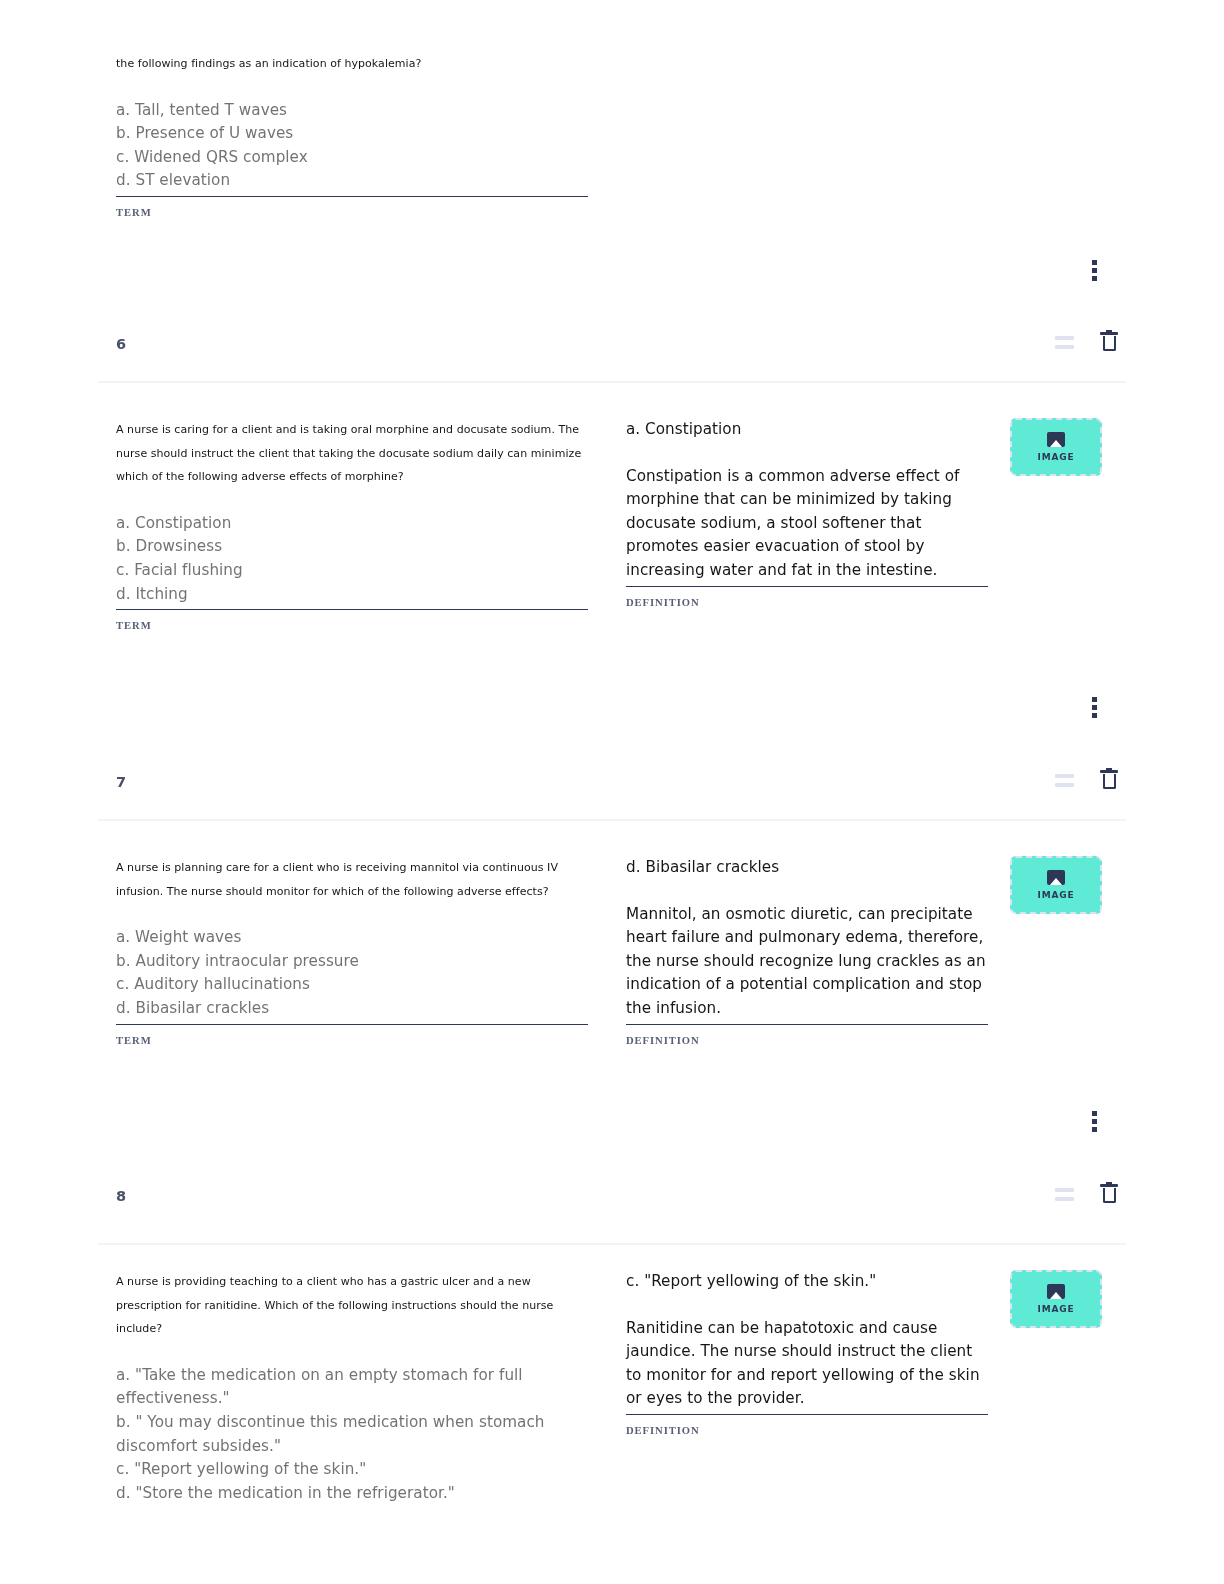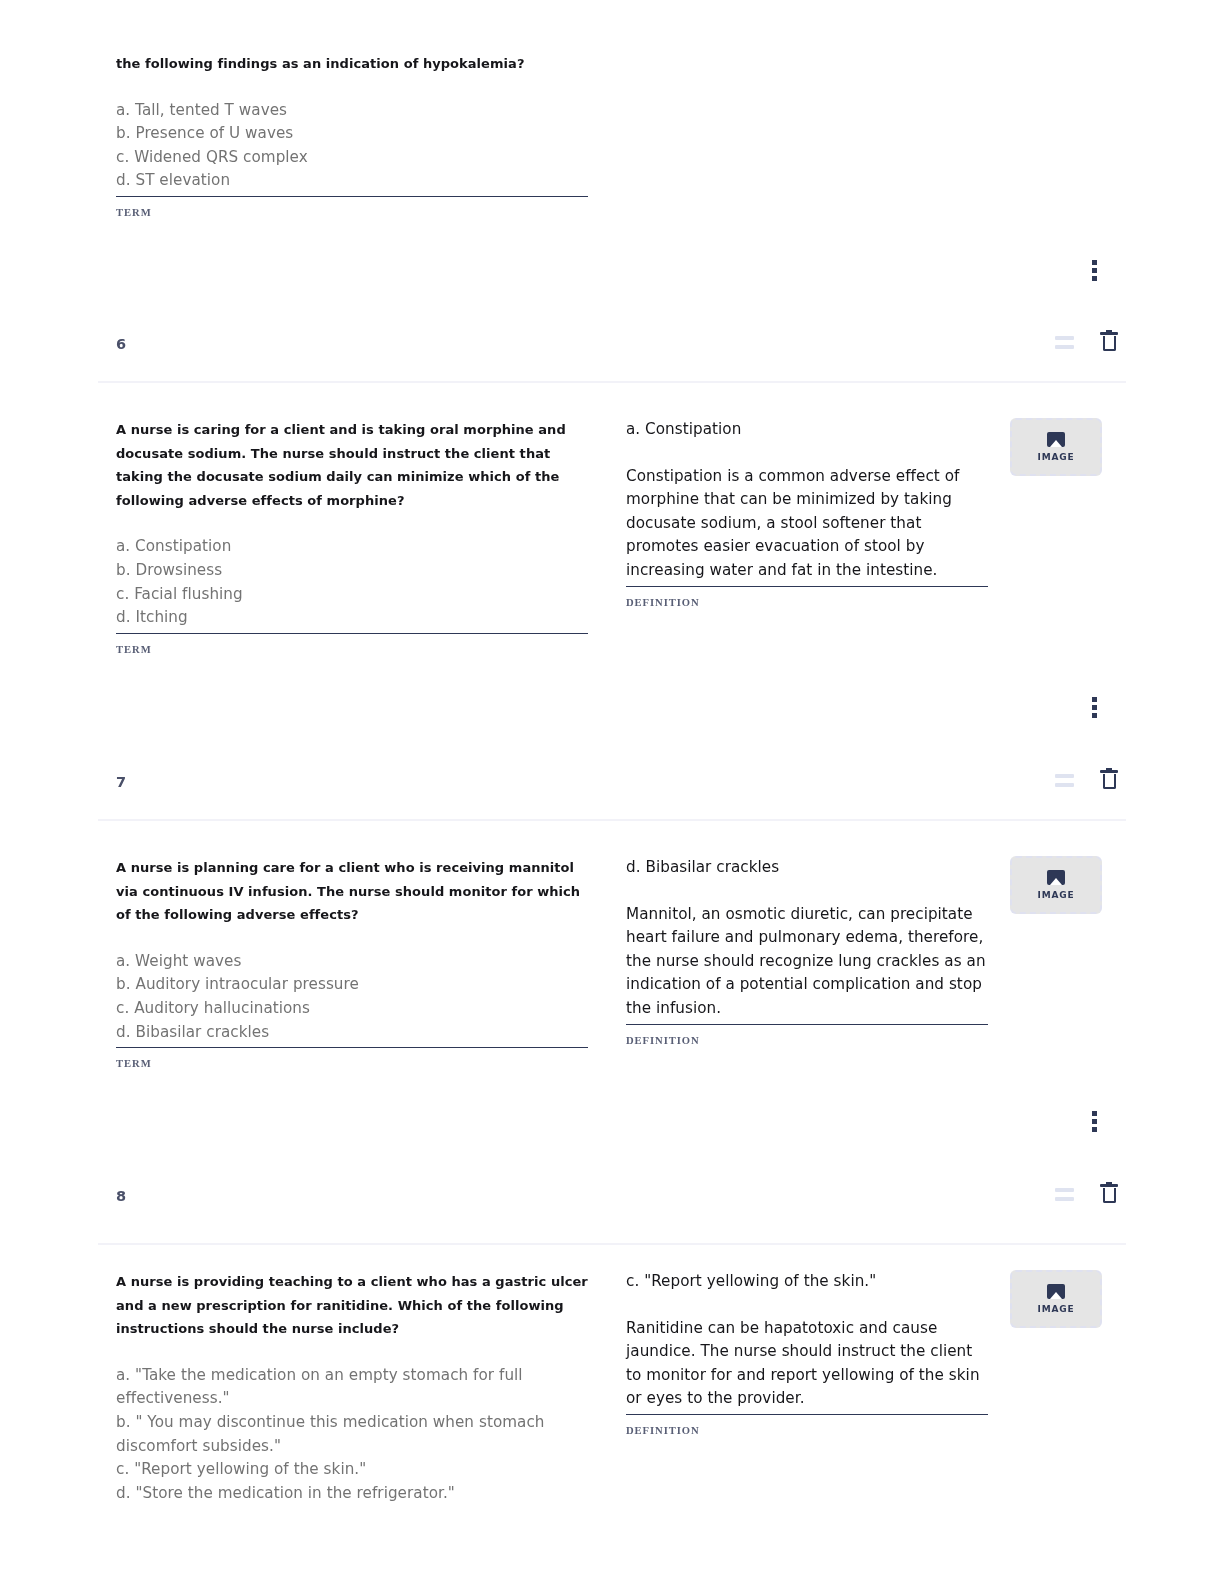--- a/index.html
+++ b/index.html
@@ -25,25 +25,24 @@
 
   
   .continuation {
     position: absolute;
     left: 116px;
     top: 52px;
     width: 472px;
   }
 
   .qtext {
-    font-size: 13px;
+    font-size: 11px;
     line-height: 23.6px;
     color: #16161a;
     letter-spacing: 0.05px;
-    font-weight: bold;
   }
   .opts {
     font-size: 15.2px;
     line-height: 23.6px;
     color: #737373;
     letter-spacing: 0.05px;
     margin-top: 23px;
   }
   .opts div { white-space: pre-wrap; }
 
@@ -180,21 +179,21 @@
     height: 58px;
     border: 2px dashed #dfe1f0;
     border-radius: 6px;
     display: flex;
     flex-direction: column;
     align-items: center;
     justify-content: center;
     gap: 5px;
     box-sizing: border-box;
     cursor: pointer;
-    background: #e5e5e5;
+    background: #5eead4;
   }
   .img-glyph {
     width: 18px;
     height: 15px;
     background: #2e3856;
     border-radius: 2px;
     position: relative;
     overflow: hidden;
   }
   .img-glyph::after {

